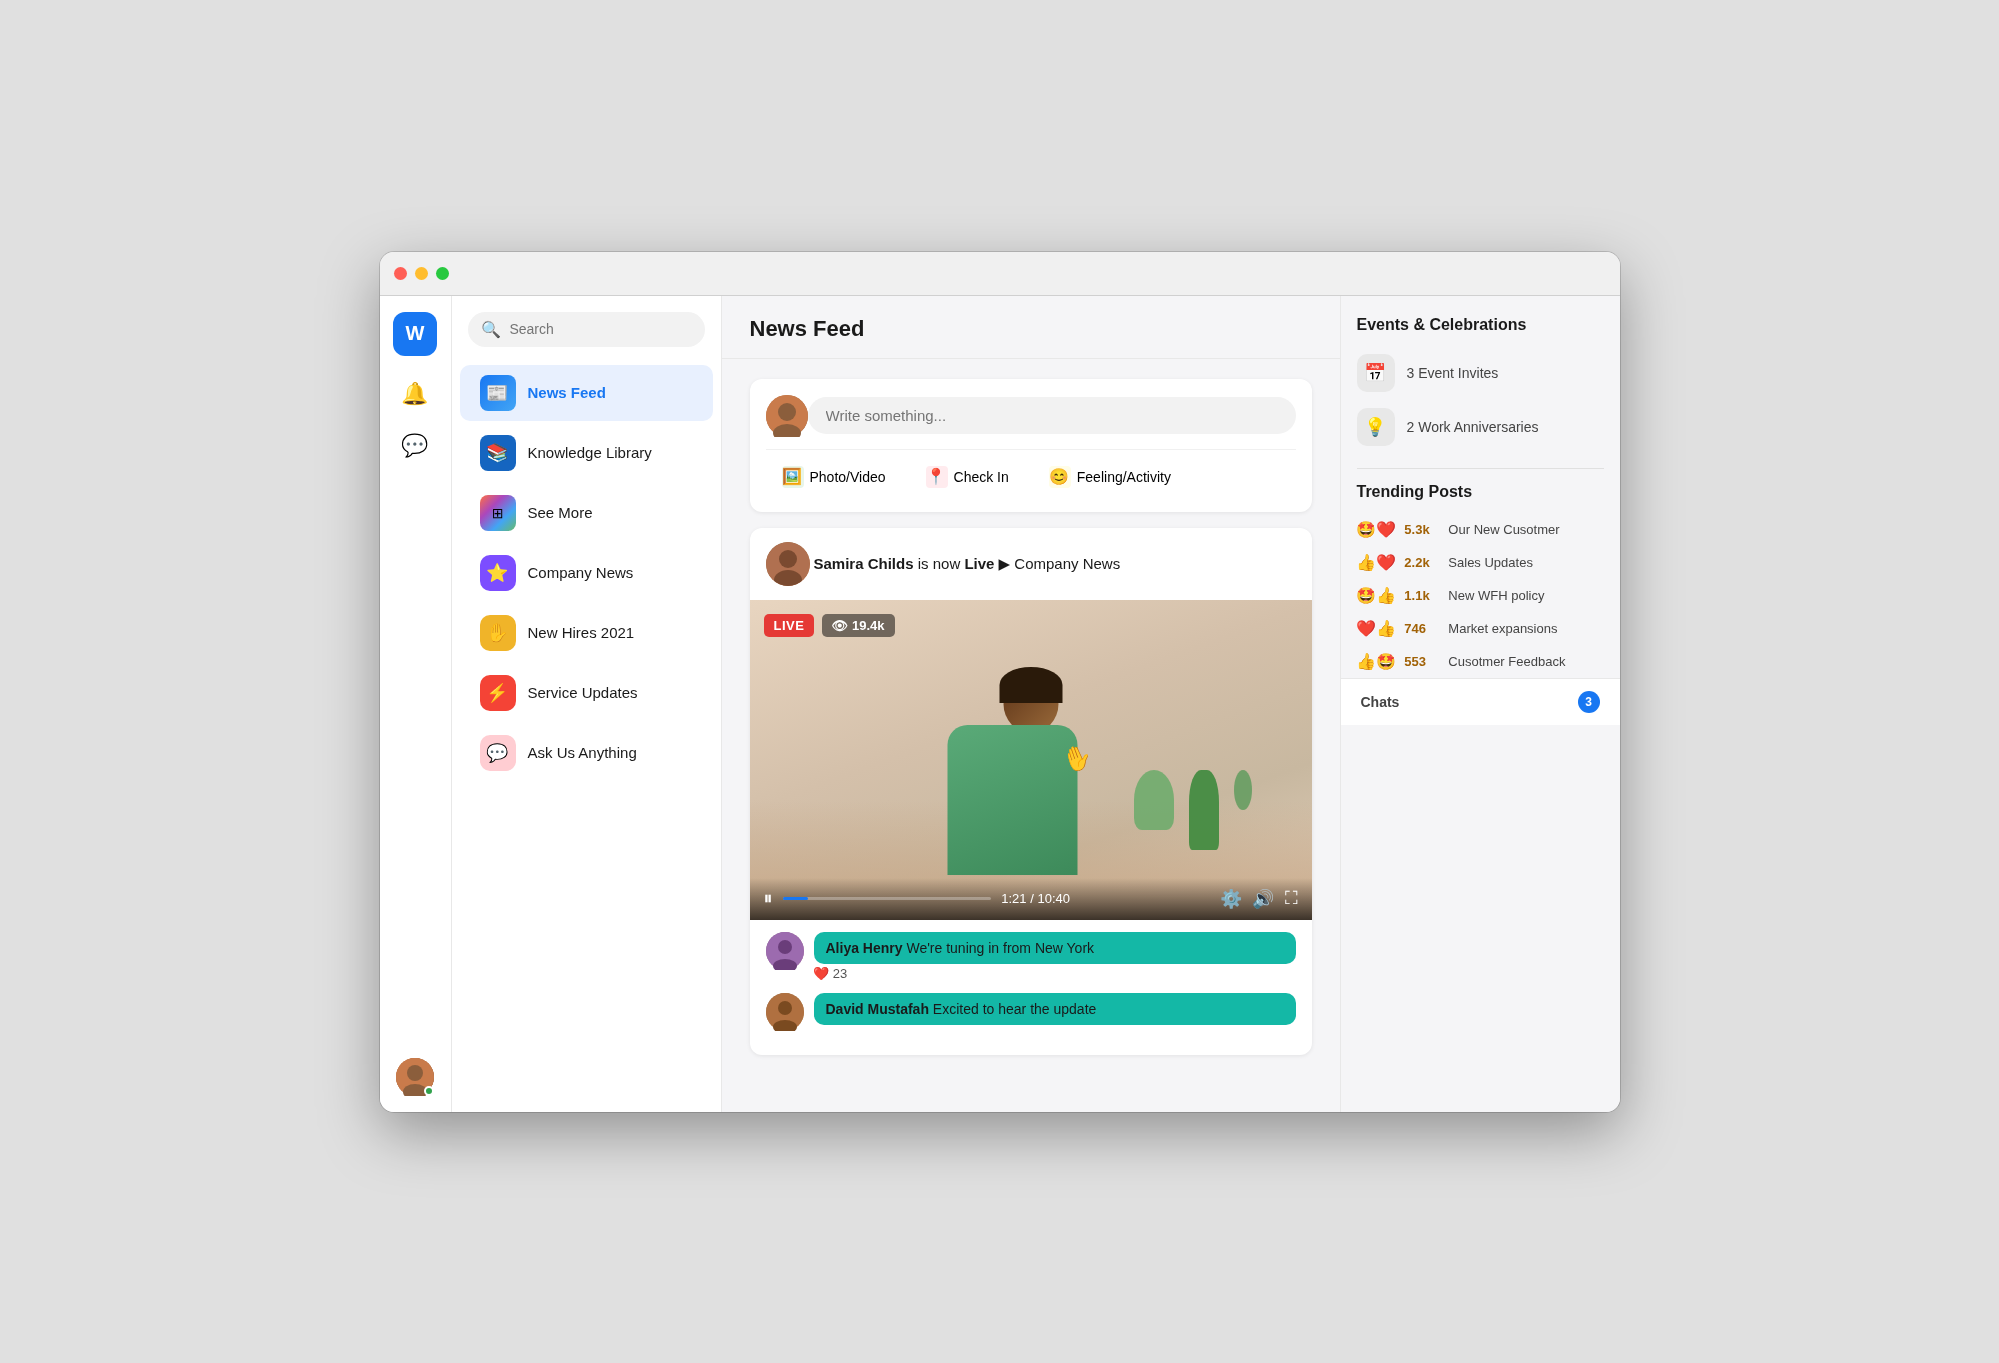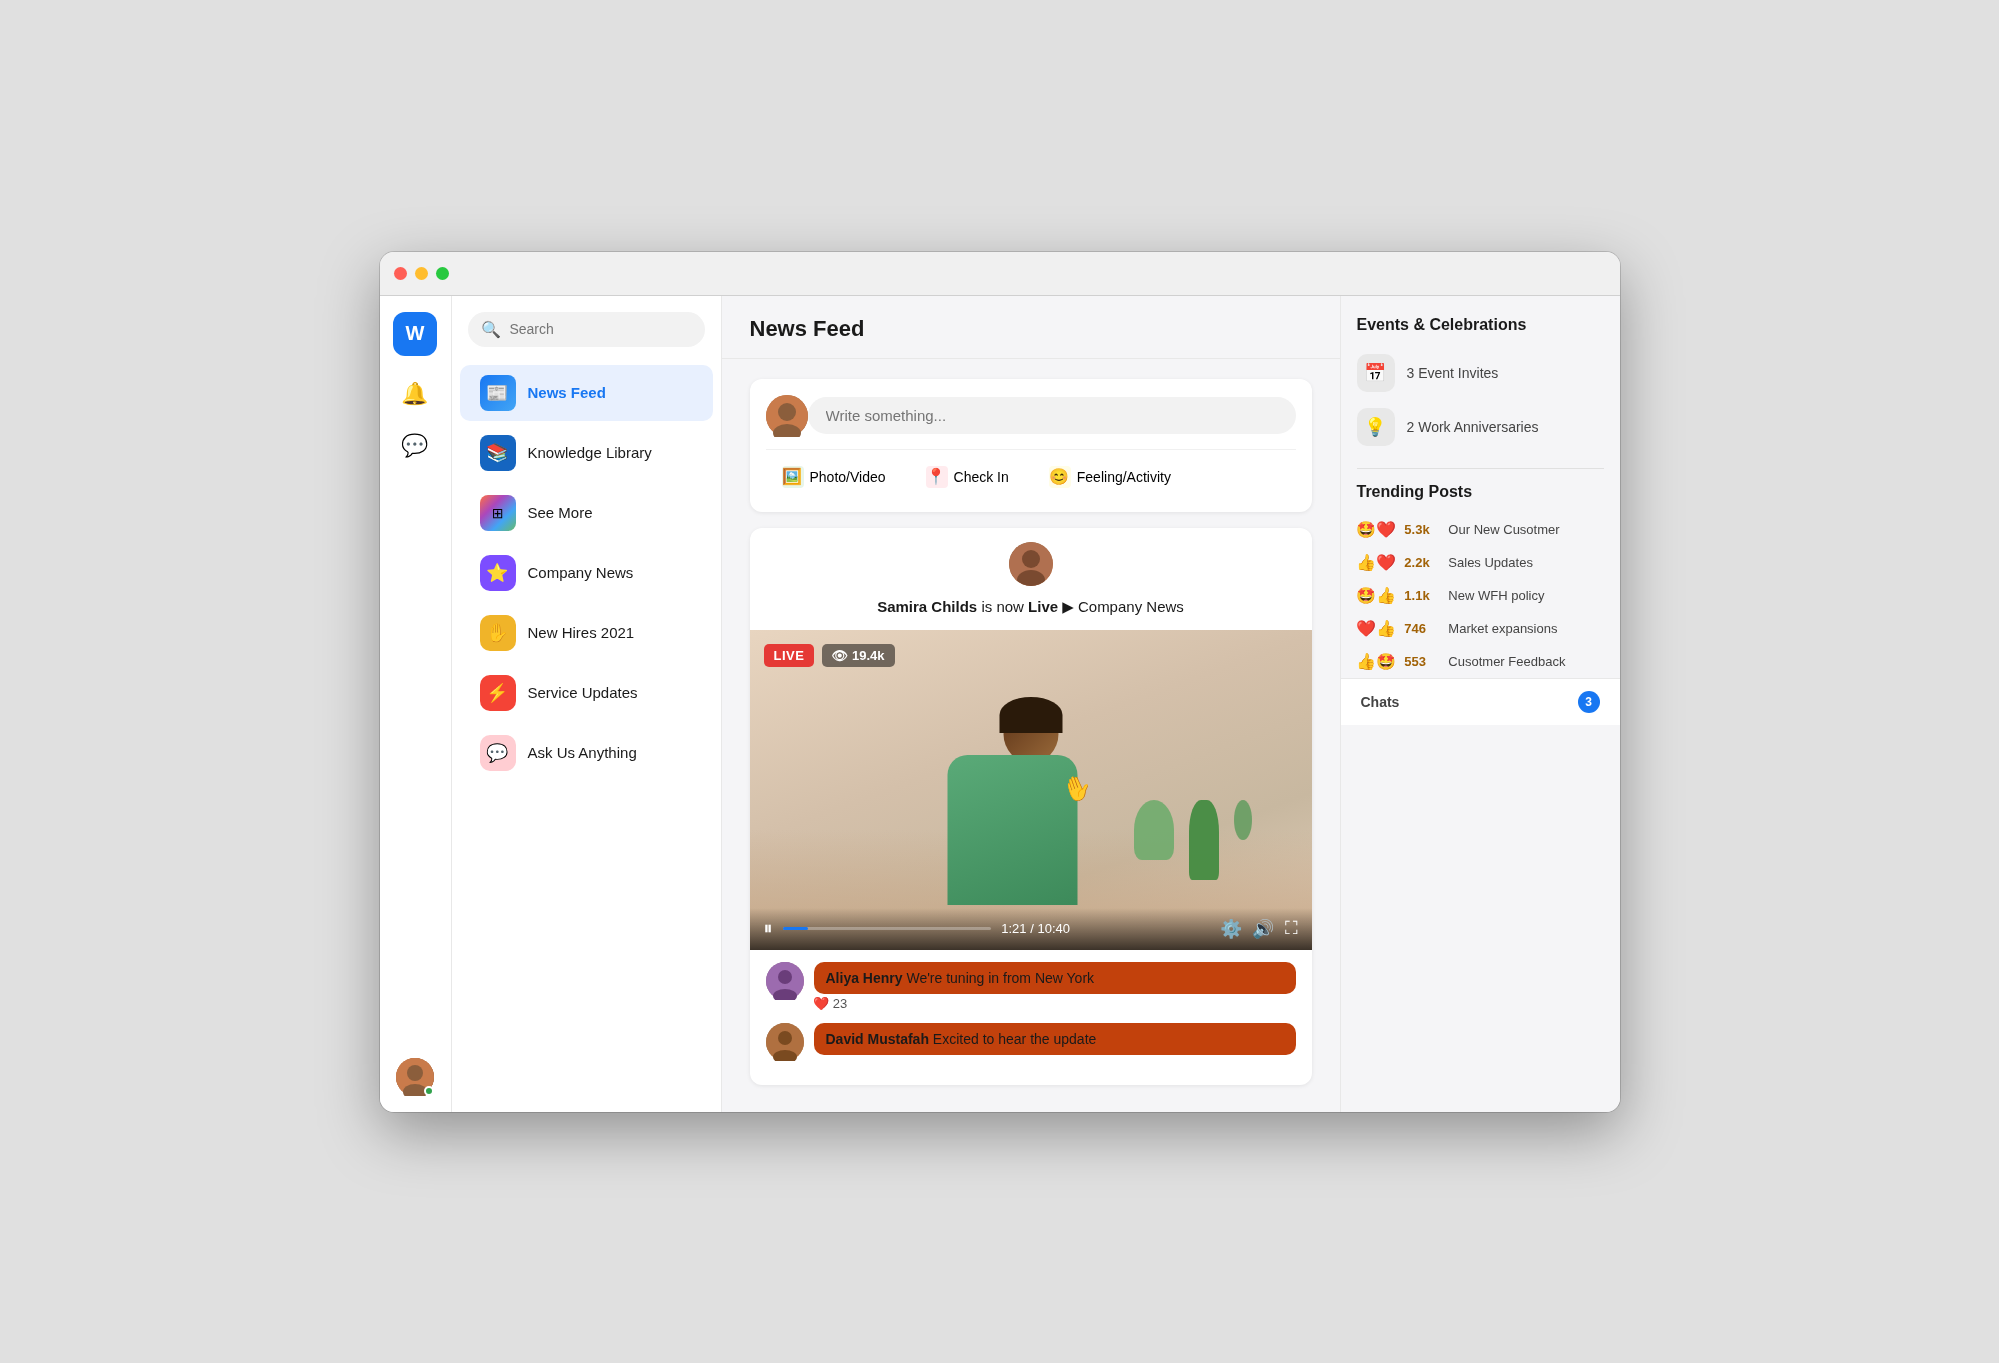--- a/index.html
+++ b/index.html
@@ -273,23 +273,22 @@
     
     .post-card {
       background: #fff;
       border-radius: 12px;
       box-shadow: 0 1px 4px rgba(0,0,0,0.08);
       overflow: hidden;
     }
     .post-header {
       display: flex;
       align-items: center;
-      gap: 12px;
+      gap: 4px;
       padding: 14px 16px;
-      flex-direction: column;
     }
     .post-avatar {
       width: 44px;
       height: 44px;
       border-radius: 50%;
       background: linear-gradient(135deg, #8B5E3C, #c97b4b);
       flex-shrink: 0;
       display: flex;
       align-items: center;
       justify-content: center;
@@ -387,21 +386,21 @@
       width: 38px;
       height: 38px;
       border-radius: 50%;
       background: linear-gradient(135deg, #7b5e8b, #c47b9b);
       flex-shrink: 0;
     }
     .comment-avatar-2 {
       background: linear-gradient(135deg, #8b6e4b, #c4945a);
     }
     .comment-bubble {
-      background: #c2410c;
+      background: #14b8a6;
       border-radius: 10px;
       padding: 8px 12px;
       font-size: 14px;
       color: #1a1a1a;
       flex: 1;
     }
     .comment-bubble strong { font-weight: 700; }
     .comment-reaction {
       display: flex;
       align-items: center;

